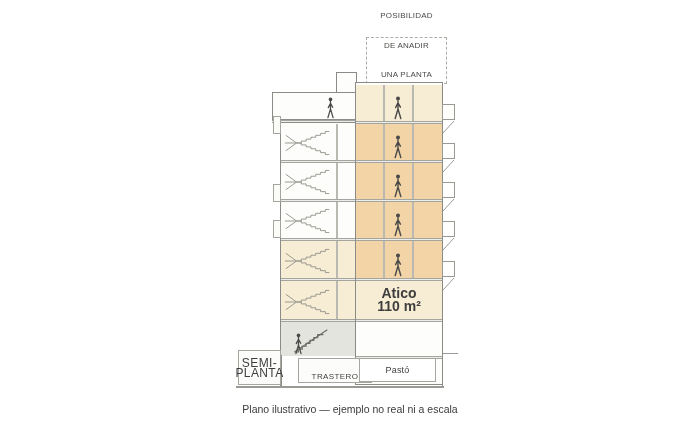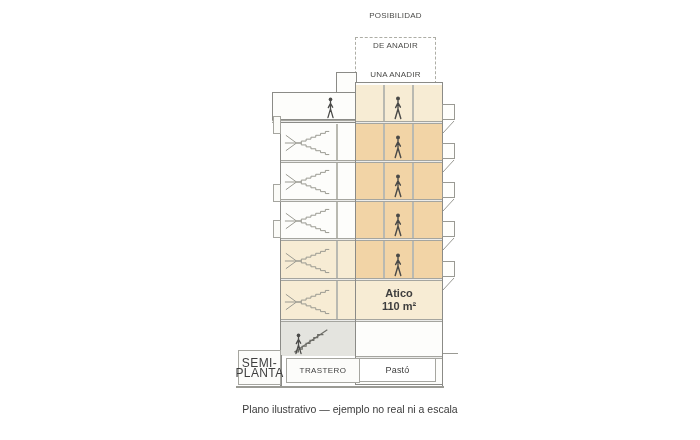--- a/index.html
+++ b/index.html
@@ -17,21 +17,21 @@
   .f-gray{background:#e4e4df;}
   .wall-v{position:absolute;top:0;bottom:0;width:2px;background:#b9b9b1;}
   .fig{position:absolute;}
   .stairs-svg{position:absolute;left:2px;bottom:1px;}
   
   .annot{position:absolute;border:1px dashed #adada5;background:#ffffff;
          font-size:8px;line-height:10.5px;letter-spacing:.2px;color:#4a4a48;
          display:flex;flex-direction:column;align-items:center;justify-content:center;text-align:center;}
   
   .room-label{position:absolute;left:0;right:0;top:50%;transform:translateY(-50%);
-              text-align:center;font-size:11px;font-weight:600;line-height:13px;color:#3e3e3e;}
+              text-align:center;font-size:14px;font-weight:600;line-height:13px;color:#3e3e3e;}
   .box-label{position:absolute;box-sizing:border-box;border:1px solid #a6a6a0;background:#fcfcfa;
              display:flex;flex-direction:column;align-items:center;justify-content:center;
              font-size:8px;letter-spacing:.4px;color:#3e3e3e;text-align:center;line-height:10px;}
   .balcony{position:absolute;width:13px;height:16px;box-sizing:border-box;
            border:1px solid #9a9a94;background:#fefefc;}
   .bump{position:absolute;width:8px;box-sizing:border-box;border:1px solid #a5a59f;background:#fbfbf8;}
   .hline{position:absolute;background:#9a9a94;height:1px;}
   .vline{position:absolute;background:#8b8b87;width:1.5px;}
   .caption{position:absolute;left:0;right:0;top:403px;text-align:center;
            font-size:10.5px;color:#3b3b3b;}
@@ -60,24 +60,24 @@
           <path d="M12 30 L46 7"></path>
           <path d="M12 30 h4 v-3 h4 v-3 h4 v-3 h4 v-3 h4 v-3 h4 v-3 h6"></path>
         </g>
       </symbol>
       <symbol id="strut" viewBox="0 0 13 14">
         <line x1="12" y1="1" x2="1" y2="13" stroke="#9a9a94" stroke-width="1"></line>
       </symbol>
     </defs>
   </svg>
 
-  <div class="annot" style="left:355px;top:37px;width:79px;height:45px;gap:19px;">
+  <div class="annot" style="left:366px;top:37px;width:79px;height:45px;gap:19px;">
     <div>POSIBILIDAD</div>
     <div>DE ANADIR</div>
-    <div>UNA ANADIR</div>
+    <div>UNA PLANTA</div>
     <div>MAS</div>
   </div>
 
   <div class="abs" style="left:336px;top:72px;width:21px;height:22px;border:1.5px solid #8b8b87;background:#fdfdfb;"></div>
   <div class="abs" style="left:272px;top:92px;width:85px;height:28px;border:1.5px solid #8b8b87;background:#fdfdfb;">
     <svg class="fig" style="left:52px;bottom:0;" width="11" height="22">
         <use href="#person"></use>
       </svg>
   </div>
   <div class="slab" style="left:272px;top:120px;width:85px;"></div>
@@ -204,21 +204,21 @@
   <div class="bump" style="left:273px;top:184px;height:18px;"></div>
   <div class="bump" style="left:273px;top:220px;height:18px;"></div>
 
   <div class="vline" style="left:280px;top:355px;height:31px;"></div>
   <div class="vline" style="left:441.5px;top:355px;height:31px;"></div>
 
   <div class="box-label" style="left:238px;top:350px;width:43px;height:35px;font-size:12px;">
     <div>SEMI-</div>
     <div>PLANTA</div>
   </div>
-  <div class="box-label" style="left:286px;top:358px;width:74px;height:25px;">
+  <div class="box-label" style="left:298px;top:358px;width:74px;height:25px;justify-content:flex-end;">
     <div>TRASTERO</div>
   </div>
   <div class="box-label" style="left:359px;top:358px;width:77px;height:24px;background:#ffffff;font-size:9px;letter-spacing:.2px;">
     <div>Pastó</div>
   </div>
 
   <div class="hline" style="left:443px;top:353px;width:15px;"></div>
   <div class="hline" style="left:236px;top:386px;width:208px;height:1.5px;"></div>
 
   <div class="caption">Plano ilustrativo — ejemplo no real ni a escala</div>

